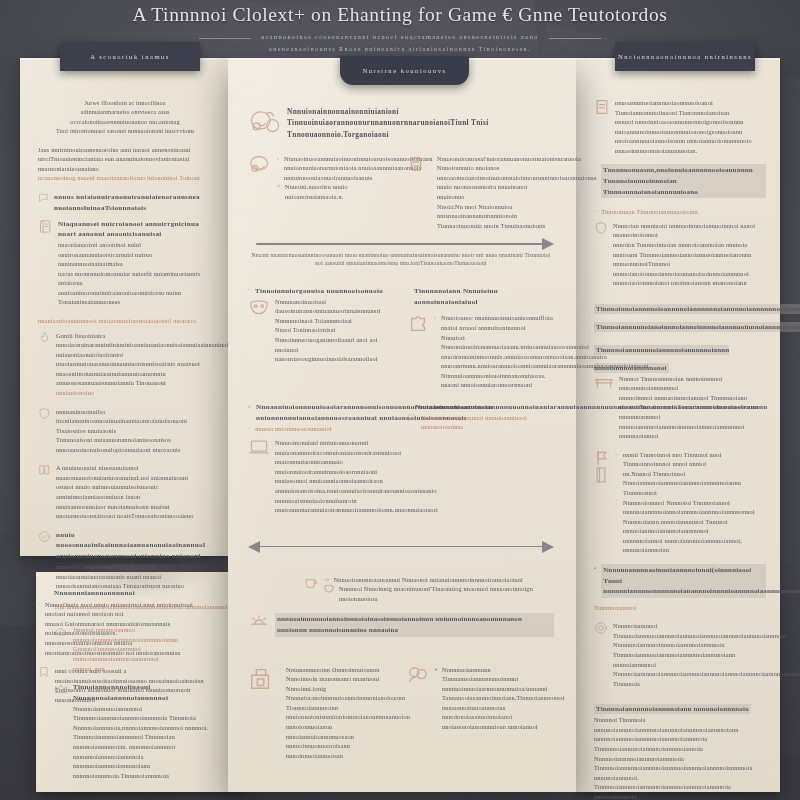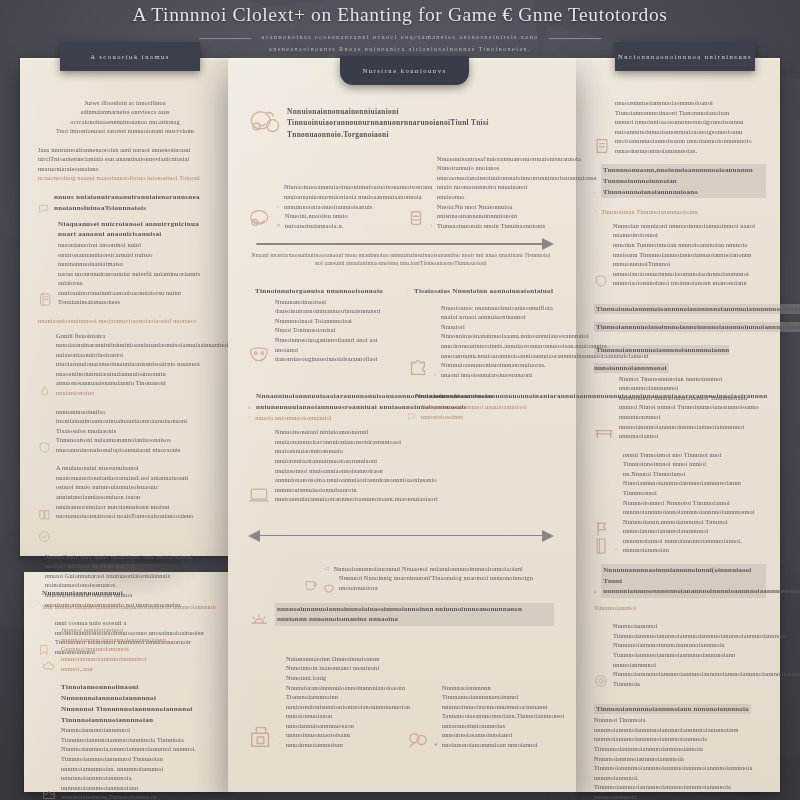--- a/index.html
+++ b/index.html
@@ -56,21 +56,21 @@
     background:#eae2d5;
     box-shadow: 0 10px 26px rgba(0,0,0,.34), 0 2px 5px rgba(0,0,0,.2);
   }
   .panel.left   { left:0;     width:208px; height:498px;
                   background:linear-gradient(180deg,#eae2d4 0%,#e7dfd1 85%,#e2dacb 100%); }
   .panel.center { left:208px; width:348px; height:734px;
                   background:linear-gradient(180deg,#eee7db 0%,#e9e1d3 55%,#e4dccd 100%);
                   box-shadow: 0 14px 34px rgba(0,0,0,.40); z-index:4; }
   .panel.right  { left:556px; width:204px; height:734px;
                   background:linear-gradient(180deg,#ebe3d6 0%,#e6ded0 70%,#e1d9ca 100%); }
-  .panel.bottomleft { left:4px; top:514px; width:208px; height:220px;
+  .panel.bottomleft { left:16px; top:514px; width:208px; height:220px;
                   background:linear-gradient(180deg,#e9e1d3 0%,#e5ddce 100%); }
 
   .panel .sheen { position:absolute; inset:0; pointer-events:none;
     background:linear-gradient(105deg, rgba(255,255,255,.22) 0%, rgba(255,255,255,0) 38%); }
   .panel .bevel { position:absolute; left:0; right:0; top:0; height:2px;
     background:rgba(255,255,255,.35); }
   .panel .smudge { position:absolute; left:14%; top:-8px; width:72%; height:34px;
     background:radial-gradient(ellipse at 50% 0%, rgba(120,112,104,.30), rgba(120,112,104,0) 72%); }
 
   
@@ -91,21 +91,21 @@
 
   
   .pt { filter: blur(.48px); letter-spacing:.15px; line-height:1.52; }
   .pt.h   { font-size:7.1px; color:#57535a; font-weight:bold; letter-spacing:.3px; }
   .pt.hl  { font-size:7.0px; color:#5b565d; font-weight:bold;
             background:rgba(178,170,162,.34); display:inline; padding:1px 2px; }
   .pt.b   { font-size:6.3px; color:#5c585f; }
   .pt.acc { font-size:6.3px; color:#b9826a; }
   .pt.ctr { font-size:6.2px; color:#5e5960; }
 
-  .row { display:flex; gap:5px; align-items:flex-end; }
+  .row { display:flex; gap:5px; align-items:flex-start; }
   .bullet { color:#a8a1a8; font-size:6px; line-height:1.6; flex:0 0 auto; }
   .bullet.acc { color:#c08d72; }
 
   
   .ico { flex:0 0 auto; opacity:.62; }
   .ico svg { display:block; }
   .ico path, .ico circle, .ico rect, .ico line, .ico polyline, .ico polygon,
   .ico ellipse { fill:none; stroke:#c08d76; stroke-width:1.5;
                  stroke-linecap:round; stroke-linejoin:round; }
 
@@ -249,20 +249,25 @@
         </div>
       </div>
 
       <div class="blk row">
         <span class="ico">
           <svg width="13" height="13" viewBox="0 0 24 24">
               <circle cx="12" cy="12" r="9"></circle>
               <polyline points="8,12 11,15 16,9"></polyline>
             </svg>
         </span>
+        <div style="flex:1;min-width:0">
+          <div class="pt h">nnuio nuoosnuaoinfoainnnoiaanuanonuiaoinannuol  onuionuniuanonannuouionionuiaa nniauoni</div>
+          <div class="pt b">nnuocrl  Canuiniononuisaorannuiasaoi  nnuoiaounuiauoraonuonis  nuani nuauoi</div>
+          <div class="pt b">nnuaoisannuianoonuiasa  Tnnuaonisuon nuoniuo</div>
+        </div>
       </div>
 
       <div class="blk row">
         <span class="bullet">·</span>
         <div style="flex:1;min-width:0">
           <div class="pt b">NnnuaOnuia nuoi  nnuio nuianoirnoi   nnui nnioionuisoai nnoioni nuiannoi nnoiaon  noi</div>
           <div class="pt b">nnuaoi   Guionnunaraoi nnunuaoniaiornuiannuis  noinoiannaoionoisonuasos.</div>
           <div class="pt b underline">nnuonuosonauiaoonuoias  nnuioa nuoniannoninoinuosnnonnuio  noi nnuioranuonuisu</div>
         </div>
       </div>
@@ -303,21 +308,20 @@
       </div>
 
       <div class="blk row">
         <span class="ico">
           <svg width="14" height="14" viewBox="0 0 24 24">
               <path d="M3 8l4 4 5-7 5 7 4-4v10H3z"></path>
             </svg>
         </span>
         <div style="flex:1;min-width:0">
           <div class="pt h underline">Tinnoiannonnnoiinaoni  Nnnnnnnoiannnnoiannnnnoi</div>
-          <div class="pt h underline">Nnnnnnoi Tinnnnnnoiannnnnoiannnnoi  Tinnnnoiannnnoiannnnoian</div>
           <div class="pt b">Nnnnnoiannnnoiannnnnoi Tinnnnnoiannnnoiannnnoiannnnoia  Tinnnnoia</div>
           <div class="pt b">Nnnnnoiannnnoia,nnnnoiannnnoiannnnoi  nnnnnoi.  Tinnnnoiannnnoiannnnnoi  Tinnnnoian</div>
           <div class="pt b">nnnnnoiannnnnoian.  nnnnnnoiannnnoi  nnnnnnoiannnnoiannnnoia</div>
           <div class="pt b">nnnnnnoiannnnoiannnnoiann  nnnnnoiannnnoia.Tinnnnoiannnnoia</div>
         </div>
       </div>
     </div>
   </section>
 
   <section class="panel center">
@@ -402,21 +406,21 @@
               <div class="pt b">Nnnunanoinuoisasi dausoinuirannoininannuorinnaisnnunsri</div>
               <div class="pt b">Nnnnnnoinaoi Toiannnnoisai</div>
               <div class="pt b">Nnaoi Toninnaoionisai</div>
               <div class="pt b underline">Nnnoinnneoiuoganinnoilaanri  anoi  aoi nnoianoi nanorniaoonginnuoinnoialsarannoilaoi</div>
             </div>
           </div>
         </div>
         <div>
           <div class="row" style="margin-bottom:6px">
             <span class="bullet">·</span>
-            <div class="pt h underline">Tisaiosaios  Nnnuioinu   aonnoinnaioniaiuol</div>
+            <div class="pt h underline">Tinnnnnoiann  Nnnuioinu   aonnoinnaioniaiuol</div>
           </div>
           <div class="row">
             <span class="ico">
               <svg width="22" height="22" viewBox="0 0 24 24">
                   <path d="M5 6h5a2 2 0 1 1 4 0h5v5a2 2 0 1 0 0 4v4H5z"></path>
                 </svg>
             </span>
             <div style="flex:1;min-width:0">
               <div class="row">
                   <span class="bullet">›</span>

